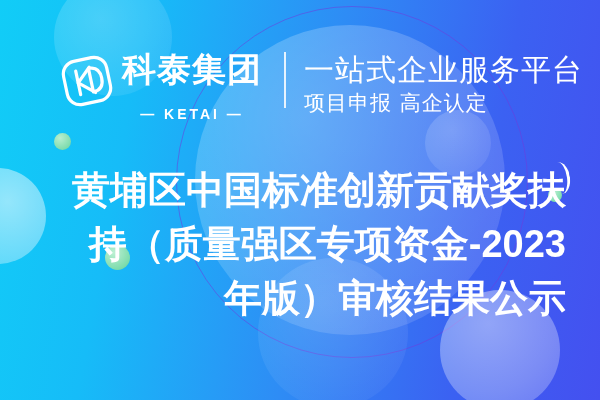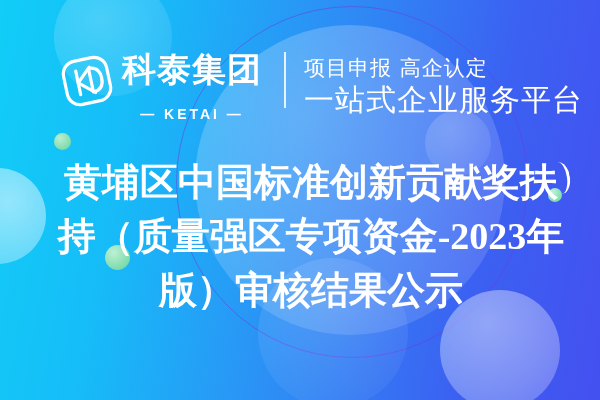--- a/index.html
+++ b/index.html
@@ -171,29 +171,29 @@
     line-height: 1.3;
     margin-top: 3px;
     white-space: nowrap;
     font-family: "DejaVu Serif", "Liberation Serif", serif;
   }
 
   
   #main-title {
     position: absolute;
     left: 56px;
-    top: 156px;
+    top: 164px;
     width: 510px;
     color: #ffffff;
     font-size: 38px;
     font-weight: 700;
     line-height: 1.42;
     letter-spacing: 0px;
-    text-align: center;
-    font-family: Liberation Serif, serif;
+    text-align: right;
+    font-family: Liberation Sans, sans-serif;
   }
 </style>
 </head>
 <body>
 
 <div id="banner">
 
   <div class="deco circle" id="disc-large"></div>
   <div class="deco" id="ring-arc"></div>
   <div class="deco circle" id="disc-logo"></div>
@@ -221,21 +221,21 @@
     </span>
 
     <span id="logo-wordmark">
       <span id="logo-cn">科泰集团</span>
       <span id="logo-en">— KETAI —</span>
     </span>
 
     <span id="header-divider"></span>
 
     <span id="tagline-block">
+      <span id="tagline-main">一站式企业服务平台</span>
       <span id="tagline-sub">项目申报 高企认定</span>
-      <span id="tagline-main">一站式企业服务平台</span>
     </span>
 
   </div>
 
   <div id="main-title">黄埔区中国标准创新贡献奖扶持（质量强区专项资金-2023年版）审核结果公示</div>
 
 </div>
 
 </body></html>

